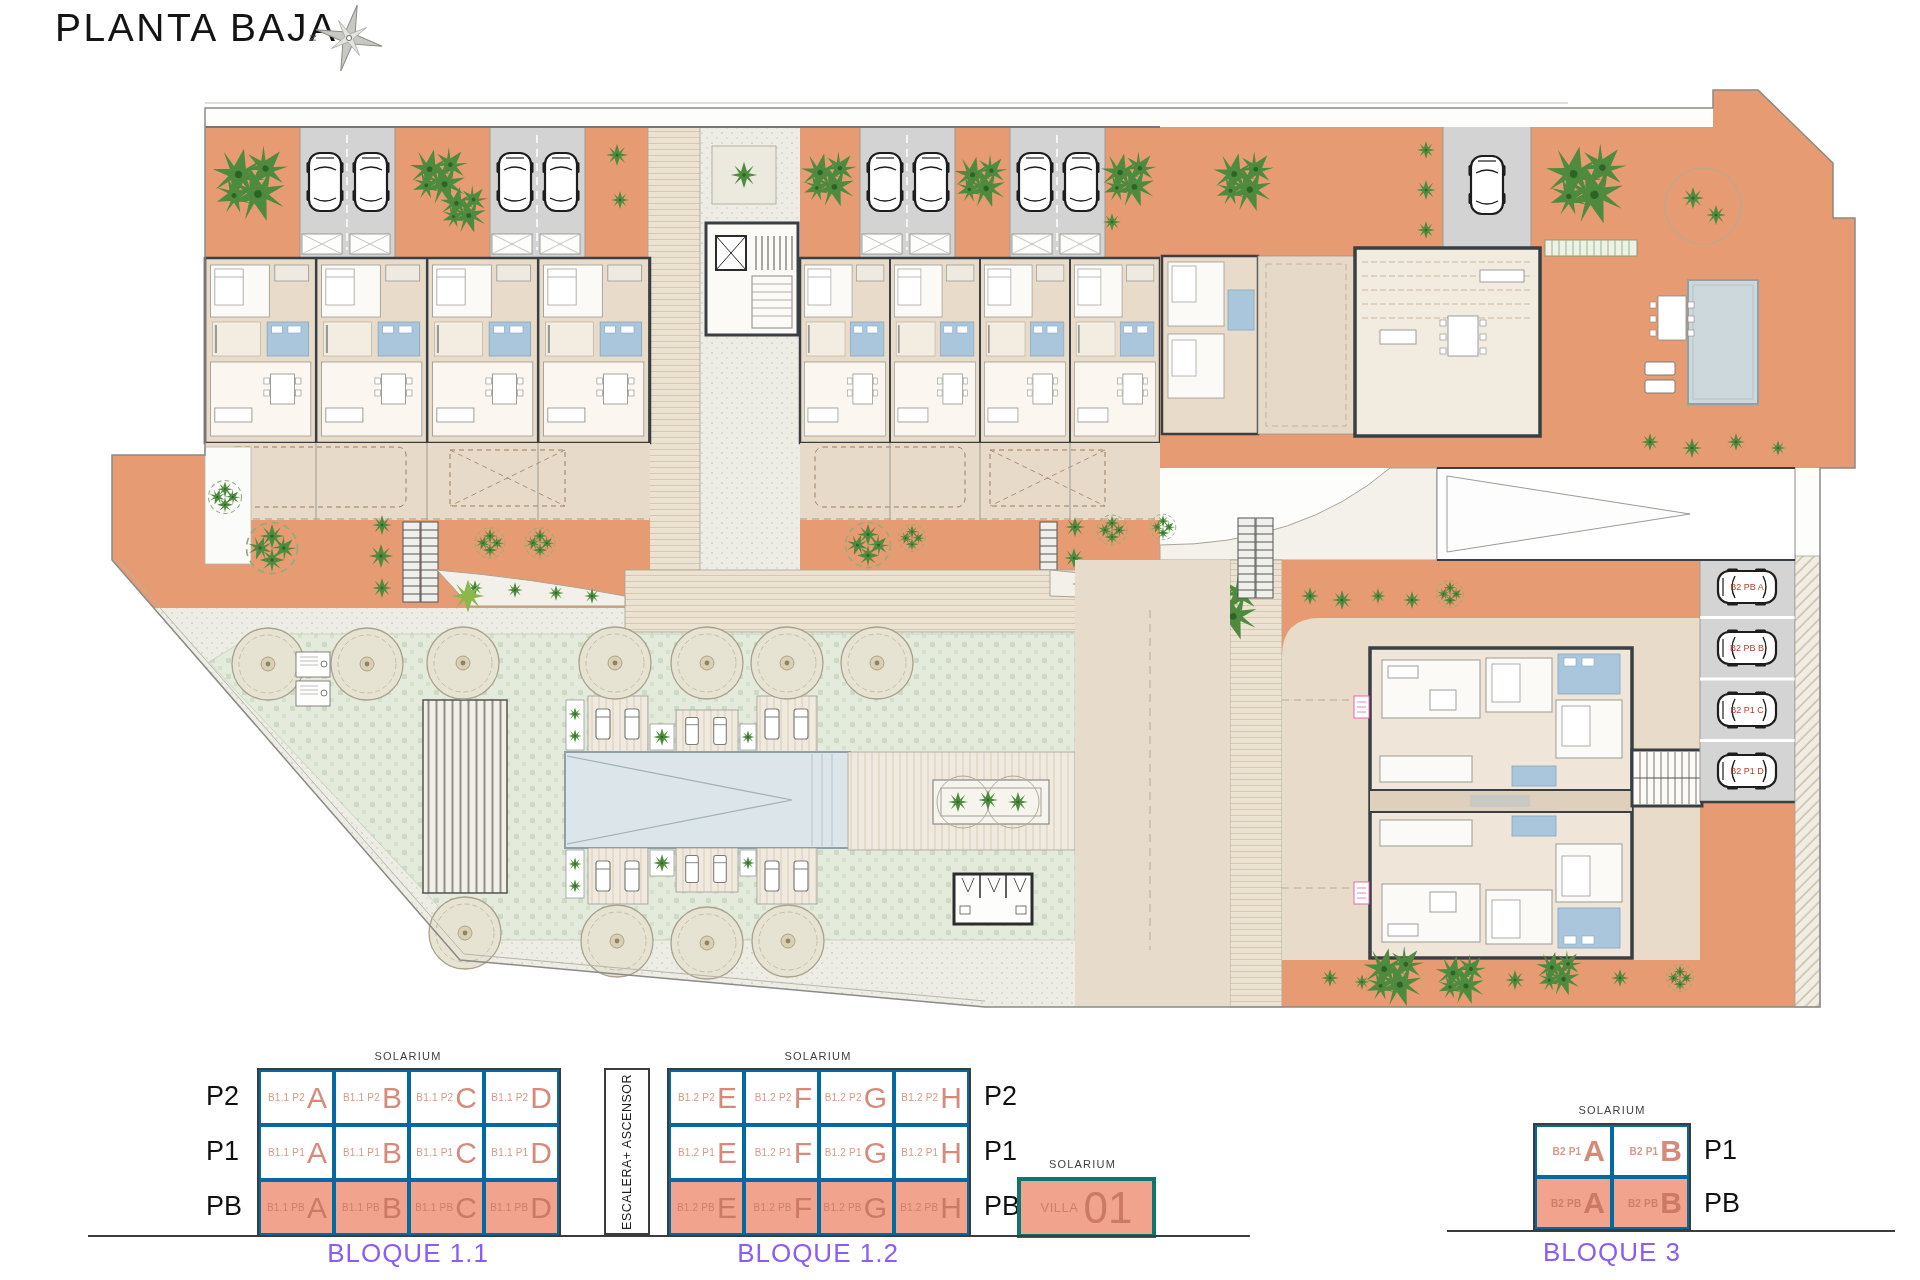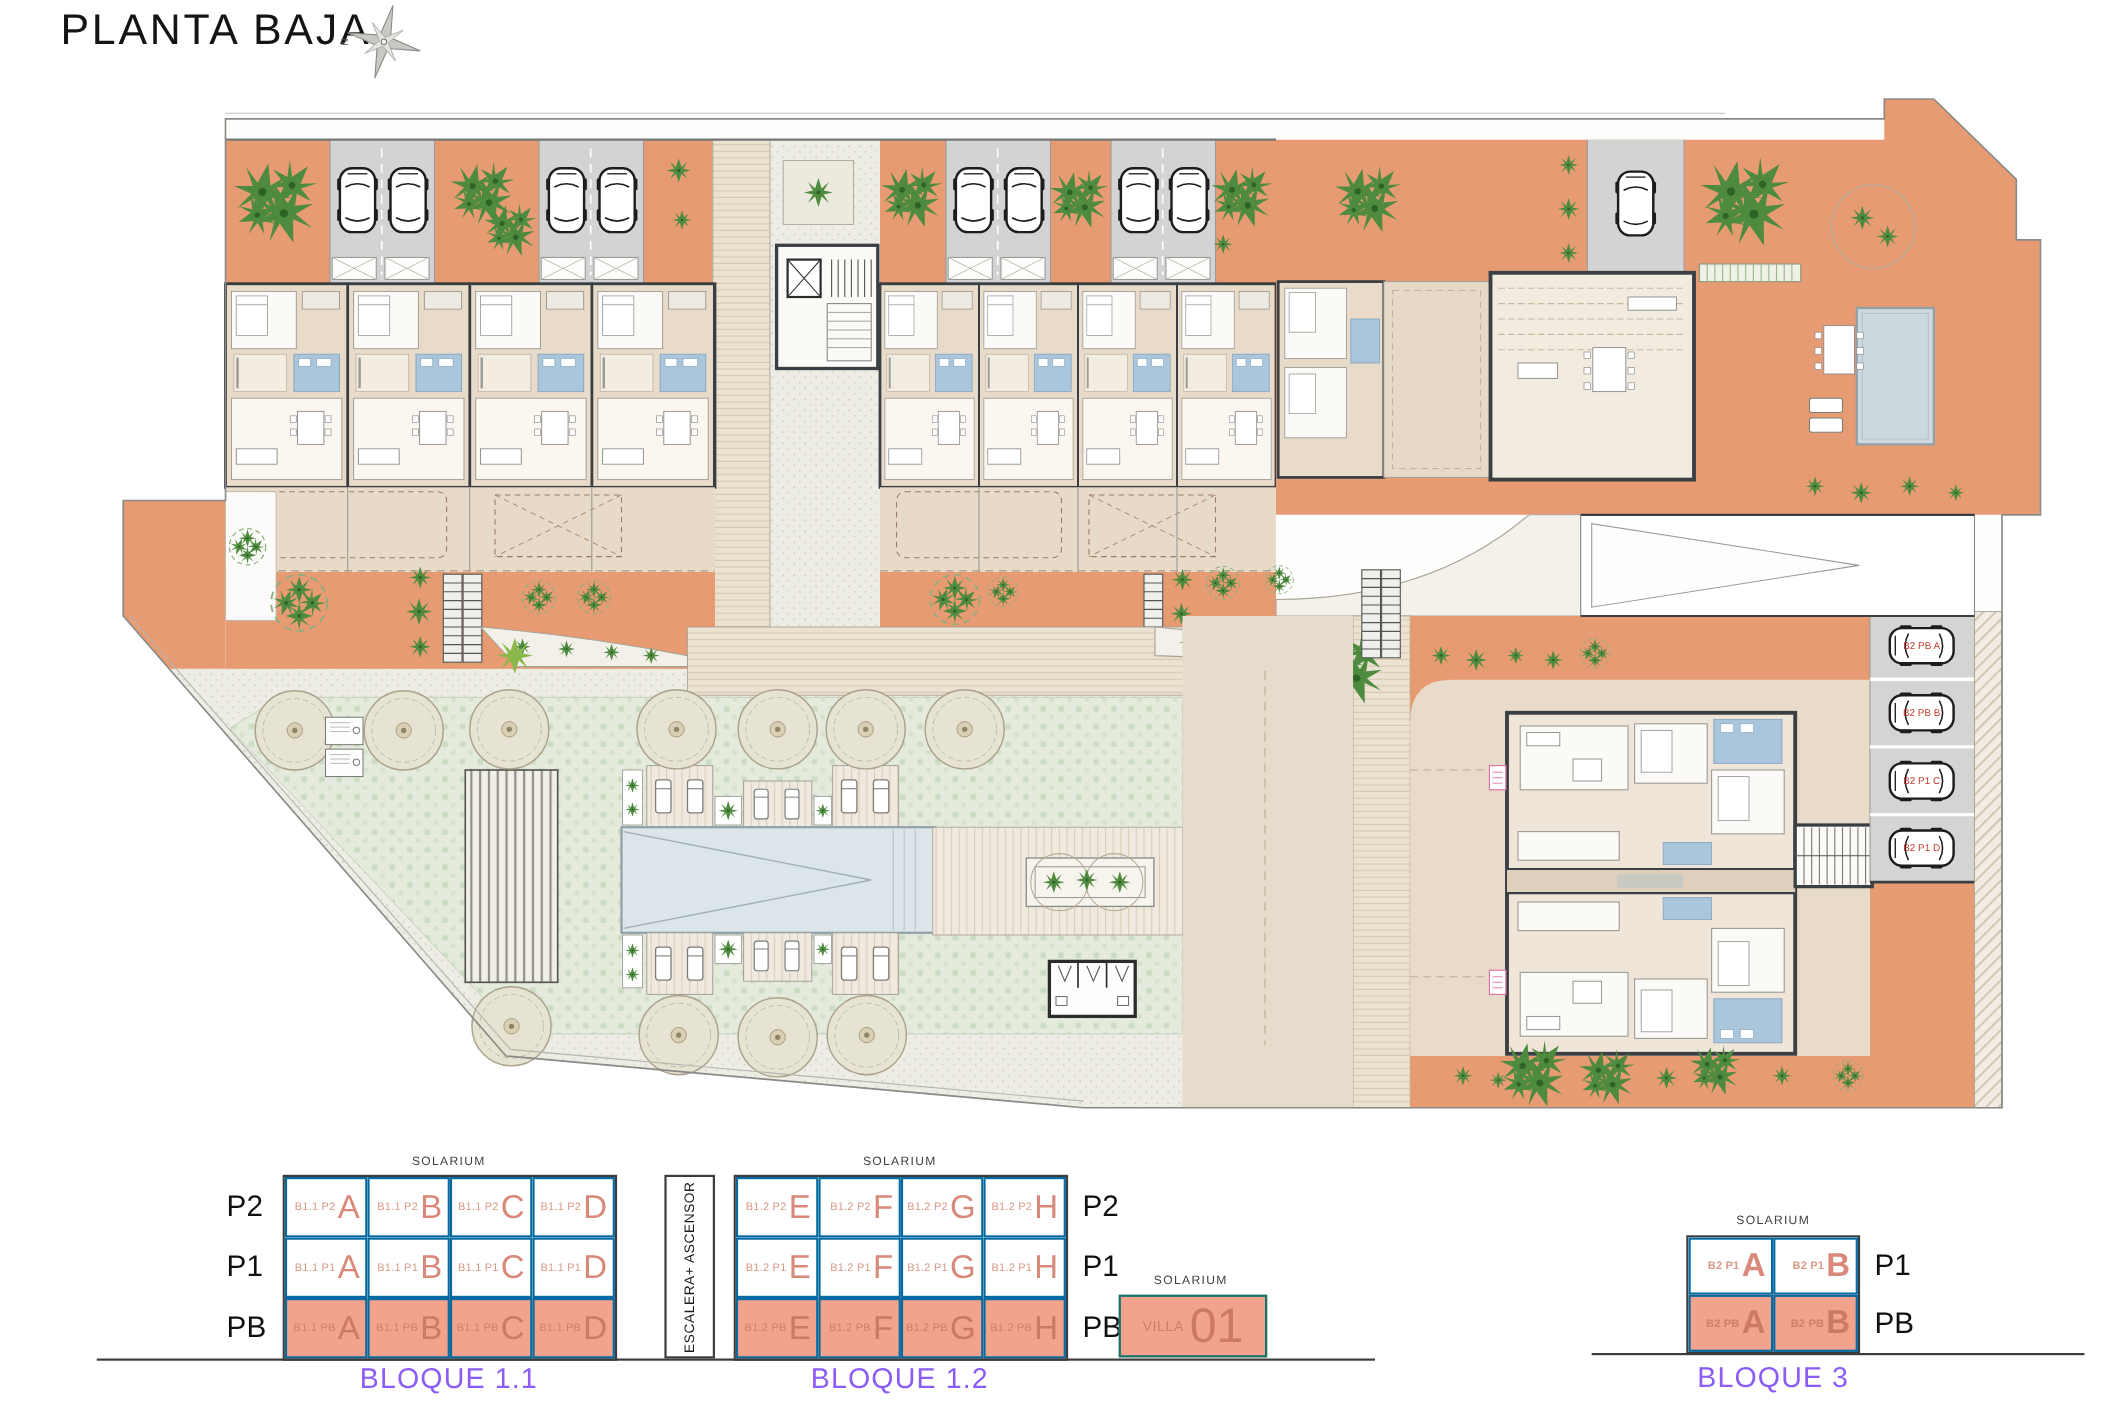--- a/index.html
+++ b/index.html
@@ -20,21 +20,21 @@
   .ltable .cell{border:2px solid #0369a1;display:flex;align-items:center;justify-content:flex-end;
                 padding:0 5px 0 3px;overflow:hidden;background:#fff;}
   .cell .code{font-size:10px;color:#d79a87;letter-spacing:.2px;margin-right:2px;white-space:nowrap;}
   .cell .letter{font-size:30px;color:#d9897a;line-height:1;}
   .row-pb .code{color:#cd8068;}
   .row-pb .letter{color:#cb7a63;}
   .escalera{position:absolute;border:2px solid #3c3c3c;background:#fff;display:flex;
             align-items:center;justify-content:center;}
   .escalera span{writing-mode:vertical-rl;transform:rotate(180deg);font-size:12.5px;
                  letter-spacing:.5px;color:#1d1d1d;white-space:nowrap;}
-  .villabox{position:absolute;background:#f1a38e;border:2px solid #0f766e;display:flex;
+  .villabox{position:absolute;background:#f1a38e;border:4px solid #0f766e;display:flex;
             align-items:center;justify-content:center;gap:5px;}
   .villabox .vcode{font-size:13px;color:#cd8068;letter-spacing:.5px;}
   .villabox .vnum{font-size:44px;color:#cb7a63;line-height:1;}
 </style>
 </head>
 <body>
 
 <div class="page">
 
   <svg class="plan-svg" width="1920" height="1280" viewBox="0 0 1920 1280">

